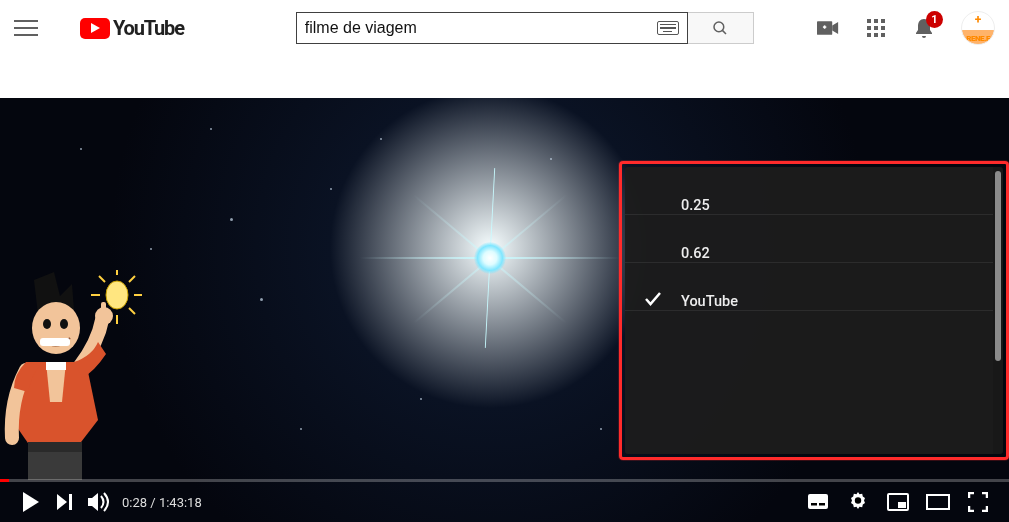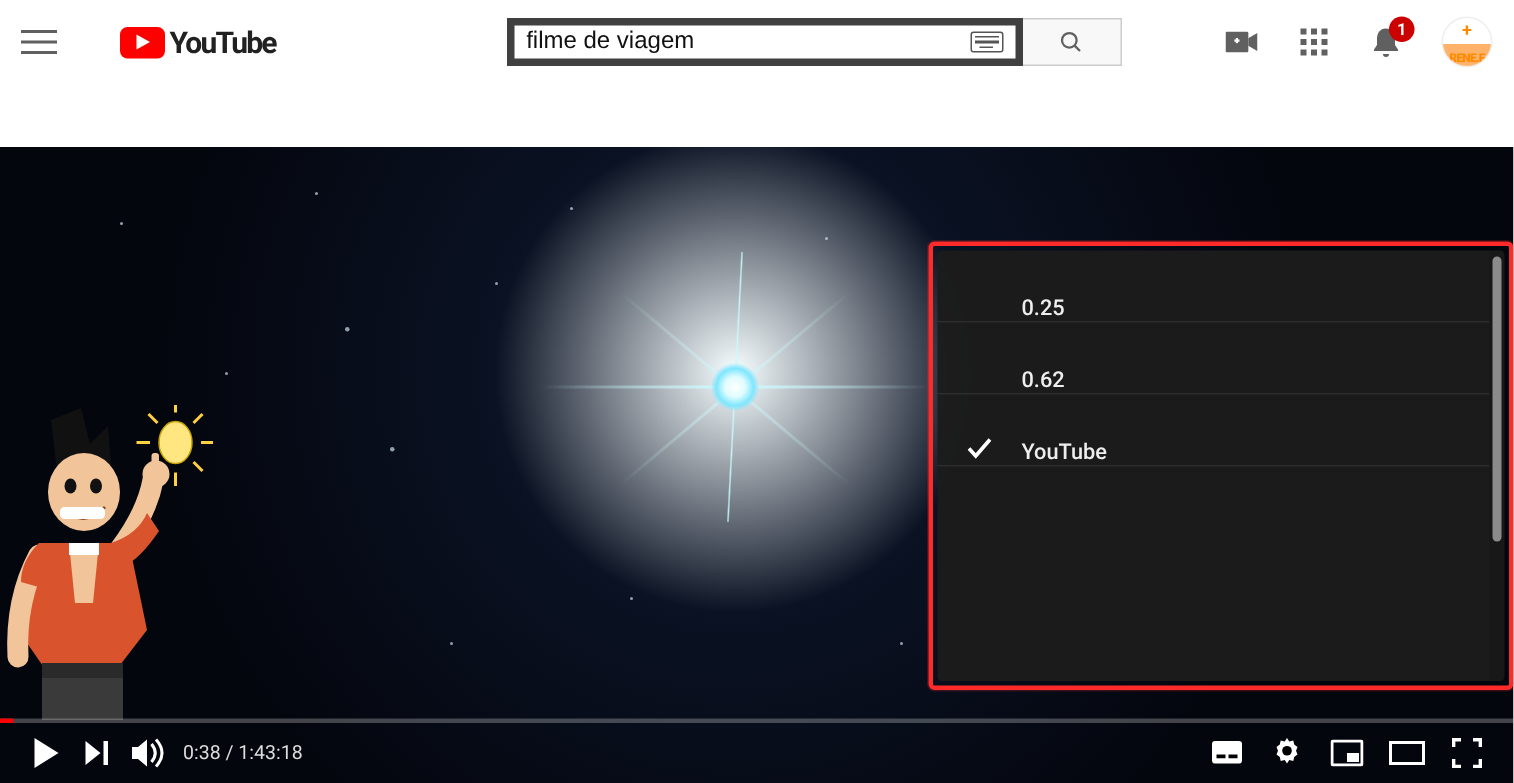--- a/index.html
+++ b/index.html
@@ -7,21 +7,21 @@
 
   
   .topbar { height: 56px; display: flex; align-items: center; padding: 0 14px; background: #fff; }
   .menu-btn { width: 24px; height: 24px; display: flex; flex-direction: column; justify-content: space-between; padding: 4px 0; cursor: pointer; }
   .menu-btn span { height: 2px; background: #606060; display: block; }
   .logo { display: flex; align-items: center; margin-left: 22px; cursor: pointer; padding-left: 20px; }
   .logo-box { width: 30px; height: 21px; background: #ff0000; border-radius: 5px; position: relative; }
   .logo-box::after { content: ""; position: absolute; left: 11px; top: 5px; border-left: 9px solid #fff; border-top: 5.5px solid transparent; border-bottom: 5.5px solid transparent; }
   .logo-text { font-weight: 700; font-size: 20px; letter-spacing: -1.2px; margin-left: 3px; color: #212121; }
   .search-wrap { margin-left: 112px; display: flex; }
-  .search-box { width: 344px; height: 32px; border: 5px solid #404040; display: flex; align-items: center; padding: 0 8px; margin-left: 42px; }
+  .search-box { width: 392px; height: 32px; border: 1px solid #404040; display: flex; align-items: center; padding: 0 8px; }
   .search-input { flex: 1; border: none; outline: none; font-size: 16px; color: #111; }
   .kbd-icon { width: 22px; height: 14px; border: 1.5px solid #555; border-radius: 2px; display: flex; flex-direction: column; justify-content: space-around; padding: 1px 2px; }
   .kbd-icon span { height: 1.2px; background: #555; }
   .kbd-icon span:last-child { width: 55%; align-self: center; }
   .search-btn { width: 66px; height: 32px; border: 1px solid #ccc; border-left: none; background: #f8f8f8; display: flex; align-items: center; justify-content: center; cursor: pointer; }
   .topbar-right { margin-left: auto; display: flex; align-items: center; gap: 26px; }
   .ic { width: 22px; height: 22px; cursor: pointer; display:flex; align-items:center; justify-content:center; color:#606060; }
   .bell-wrap { position: relative; }
   .badge { position: absolute; top: -6px; right: -8px; background: #cc0000; color: #fff; font-size: 11px; font-weight:700; width: 17px; height: 17px; border-radius: 50%; display: flex; align-items: center; justify-content: center; }
   .avatar { width: 34px; height: 34px; border-radius: 50%; background: linear-gradient(#fff 55%, #ffb36a 55%); border:1px solid #eee; position: relative; cursor:pointer; overflow:hidden; }
@@ -230,21 +230,21 @@
         </svg>
     </div>
     <div class="cbtn">
       <svg width="24" height="20" viewBox="0 0 24 20" fill="#fff">
           <path d="M1 6 H5 L11 1 V19 L5 14 H1 Z"></path>
           <path d="M14 4 Q19 10 14 16" fill="none" stroke="#fff" stroke-width="2"></path>
           <path d="M17 1 Q25 10 17 19" fill="none" stroke="#fff" stroke-width="2"></path>
         </svg>
     </div>
     <div class="time">
-      <span>0:38</span><span> / </span><span>1:43:18</span>
+      <span>0:28</span><span> / </span><span>1:43:18</span>
     </div>
     <div class="right">
       <div class="cbtn">
         <svg width="22" height="18" viewBox="0 0 22 18" fill="#fff">
             <rect x="1" y="1" width="20" height="15" rx="2" fill="#fff"></rect>
             <rect x="4" y="10" width="6" height="2.5" fill="#000"></rect>
             <rect x="12" y="10" width="6" height="2.5" fill="#000"></rect>
           </svg>
       </div>
       <div class="cbtn">

